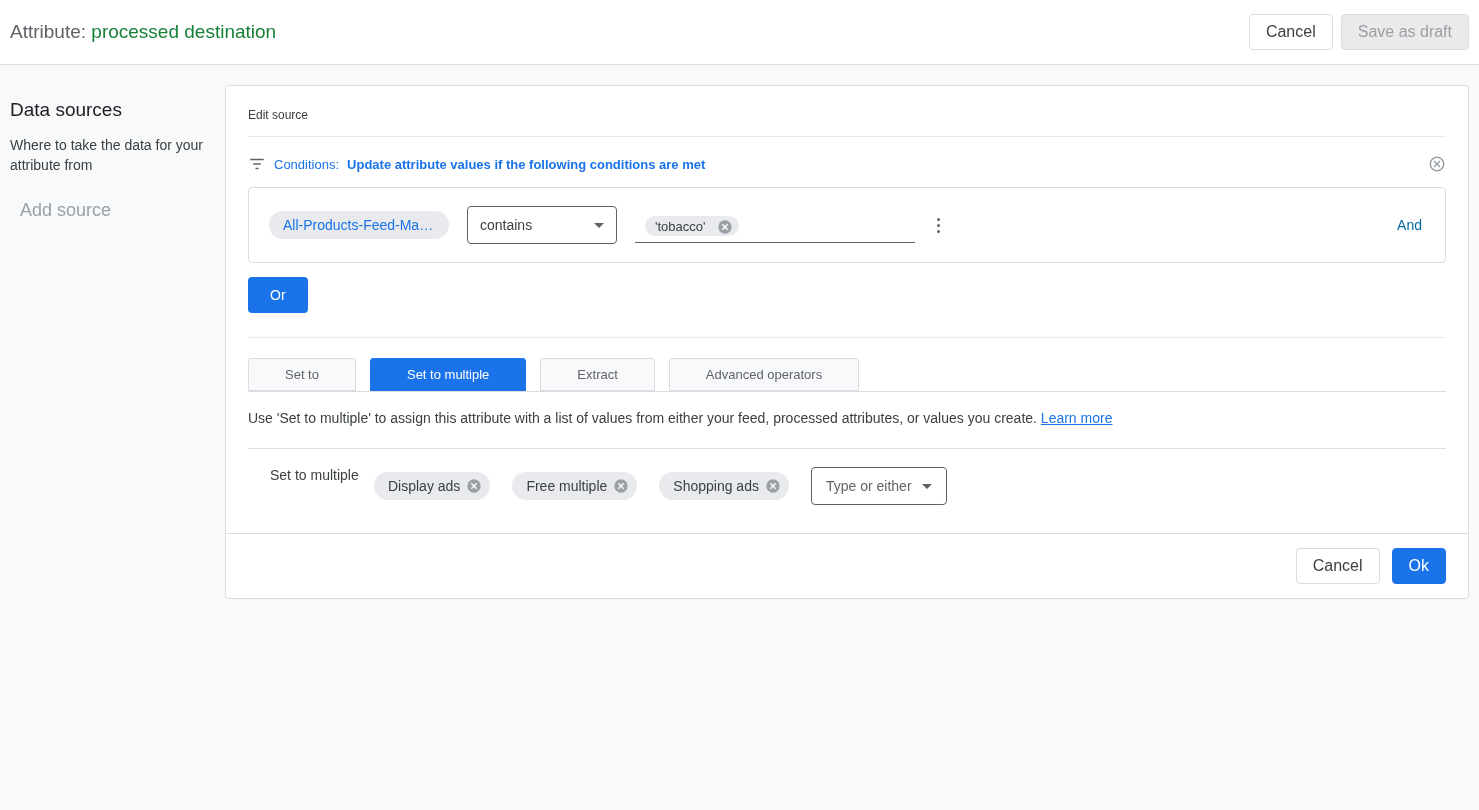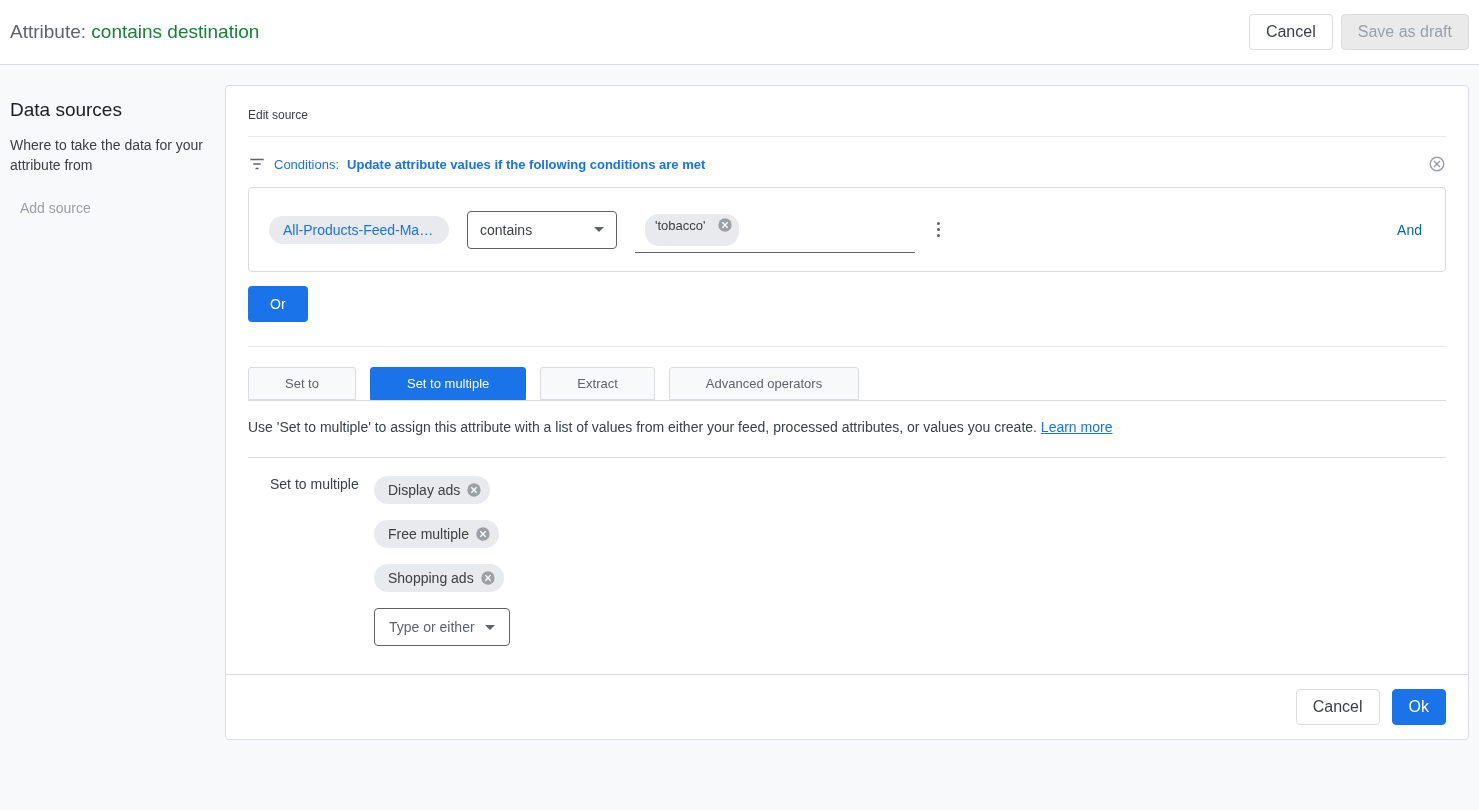--- a/index.html
+++ b/index.html
@@ -60,21 +60,21 @@
     margin-bottom: 14px;
   }
   .sidebar-desc {
     font-size: 14px;
     color: #3c4043;
     line-height: 1.45;
     margin-bottom: 24px;
     padding-right: 20px;
   }
   .add-source {
-    font-size: 14px;
+    font-size: 18px;
     color: #9aa0a6;
     cursor: pointer;
     padding-left: 10px;
   }
   .main-panel {
     flex: 1;
     background: #fff;
     border: 1px solid #dadce0;
     border-radius: 4px;
     margin-top: 20px;
@@ -139,21 +139,21 @@
   .value-box {
     border-bottom: 1px solid #5f6368;
     padding: 8px 10px 6px 10px;
     min-width: 280px;
     display: flex;
     align-items: center;
   }
   .value-chip {
     background: #e8eaed;
     border-radius: 14px;
-    padding: 3px 6px 13px 10px;
+    padding: 3px 6px 1px 10px;
     font-size: 13px;
     display: inline-flex;
     align-items: center;
     gap: 11px;
     color: #3c4043;
     cursor: pointer;
   }
   .chip-x {
     display: inline-flex;
     width: 16px; height: 16px;
@@ -202,21 +202,21 @@
   }
   .tabs-underline { border-bottom: 1px solid #dadce0; margin: 0 22px; }
   .helper-text {
     padding: 18px 22px 22px 22px;
     font-size: 14px;
     color: #3c4043;
   }
   .helper-text a { color: #1a73e8; text-decoration: underline; }
   .multi-section { padding: 0 22px 28px 22px; display: flex; border-top: 1px solid #e0e0e0; margin: 0 22px; padding-top: 18px;}
   .multi-label { font-size: 14px; width: 104px; flex-shrink:0; }
-  .multi-values { display: flex; flex-direction: column; gap: 16px; align-items: flex-start; }
+  .multi-values { display: flex; flex-direction: row; gap: 22px; align-items: center; }
   .multi-chip {
     background: #e8eaed;
     border-radius: 16px;
     padding: 6px 8px 6px 14px;
     font-size: 14px;
     display: inline-flex;
     align-items: center;
     gap: 6px;
     color: #3c4043;
     cursor: pointer;
@@ -241,21 +241,21 @@
   }
   svg.icon-close { width: 18px; height: 18px; }
   svg.icon-close-small { width: 16px; height: 16px; }
   svg.filter-icon { width: 18px; height: 18px; }
 </style>
 </head>
 <body>
 
 <div class="header">
   <div class="header-left">
-    <span class="attr-label">Attribute: </span><span class="attr-value">contains destination</span>
+    <span class="attr-label">Attribute: </span><span class="attr-value">processed destination</span>
   </div>
   <div class="header-right">
     <button class="btn">Cancel</button>
     <button class="btn btn-disabled">Save as draft</button>
   </div>
 </div>
 
 <div class="content">
   <div class="sidebar">
     <h2>Data sources</h2>

